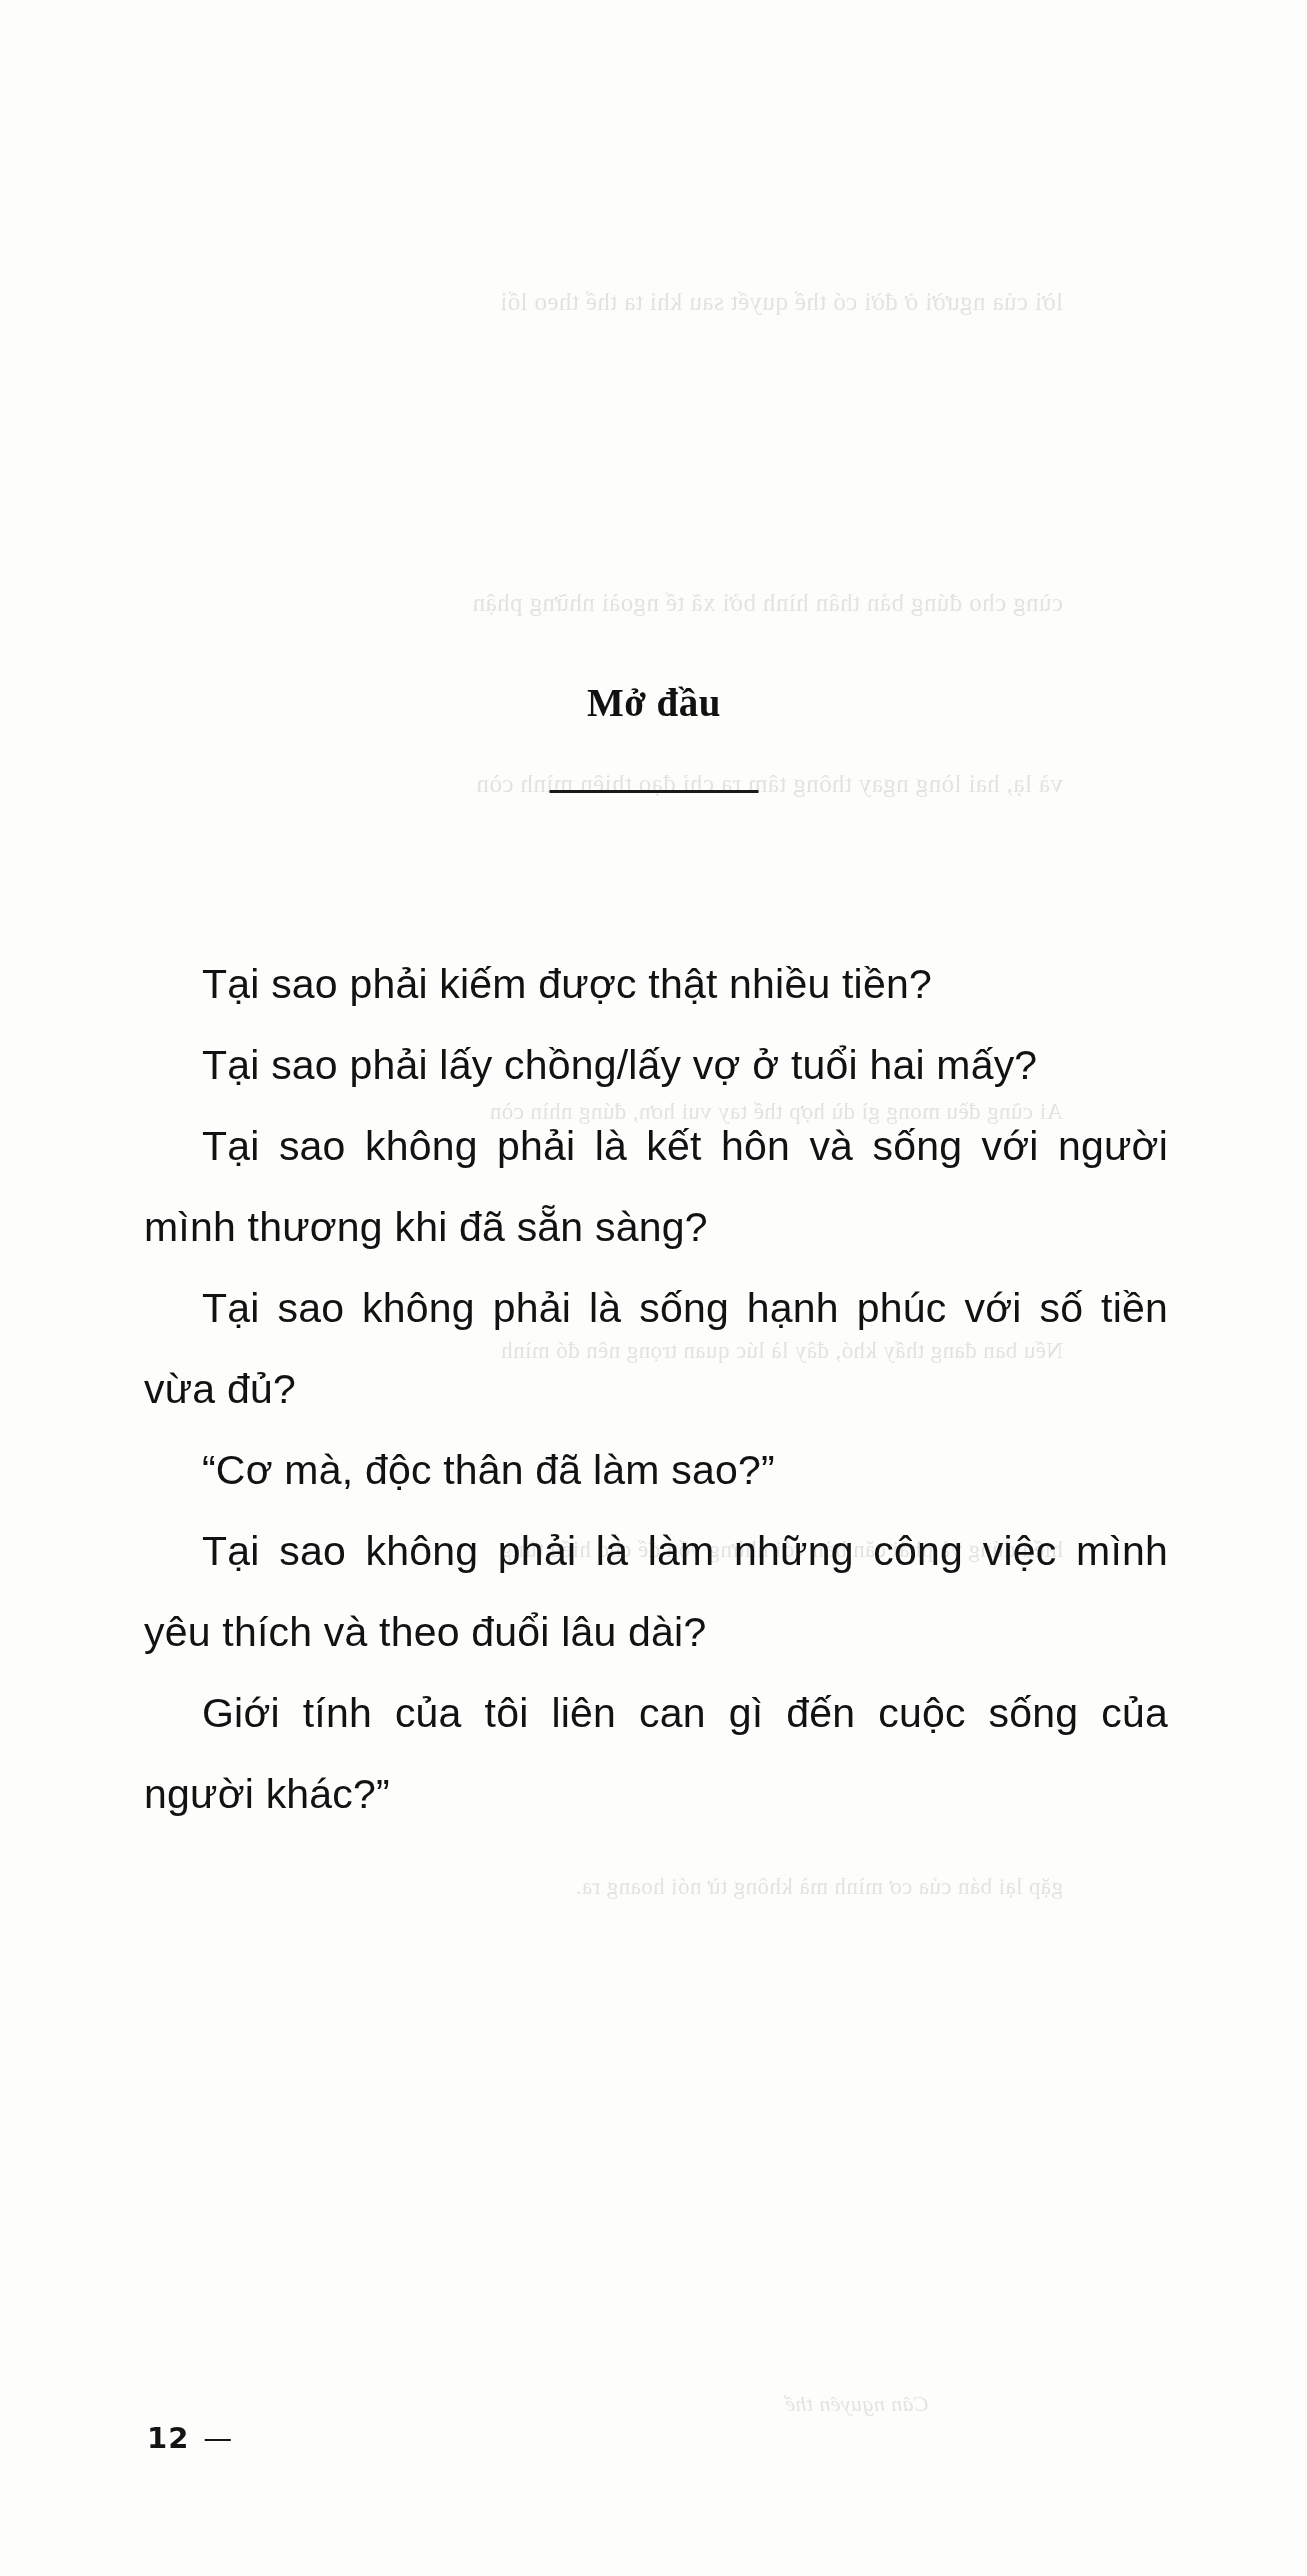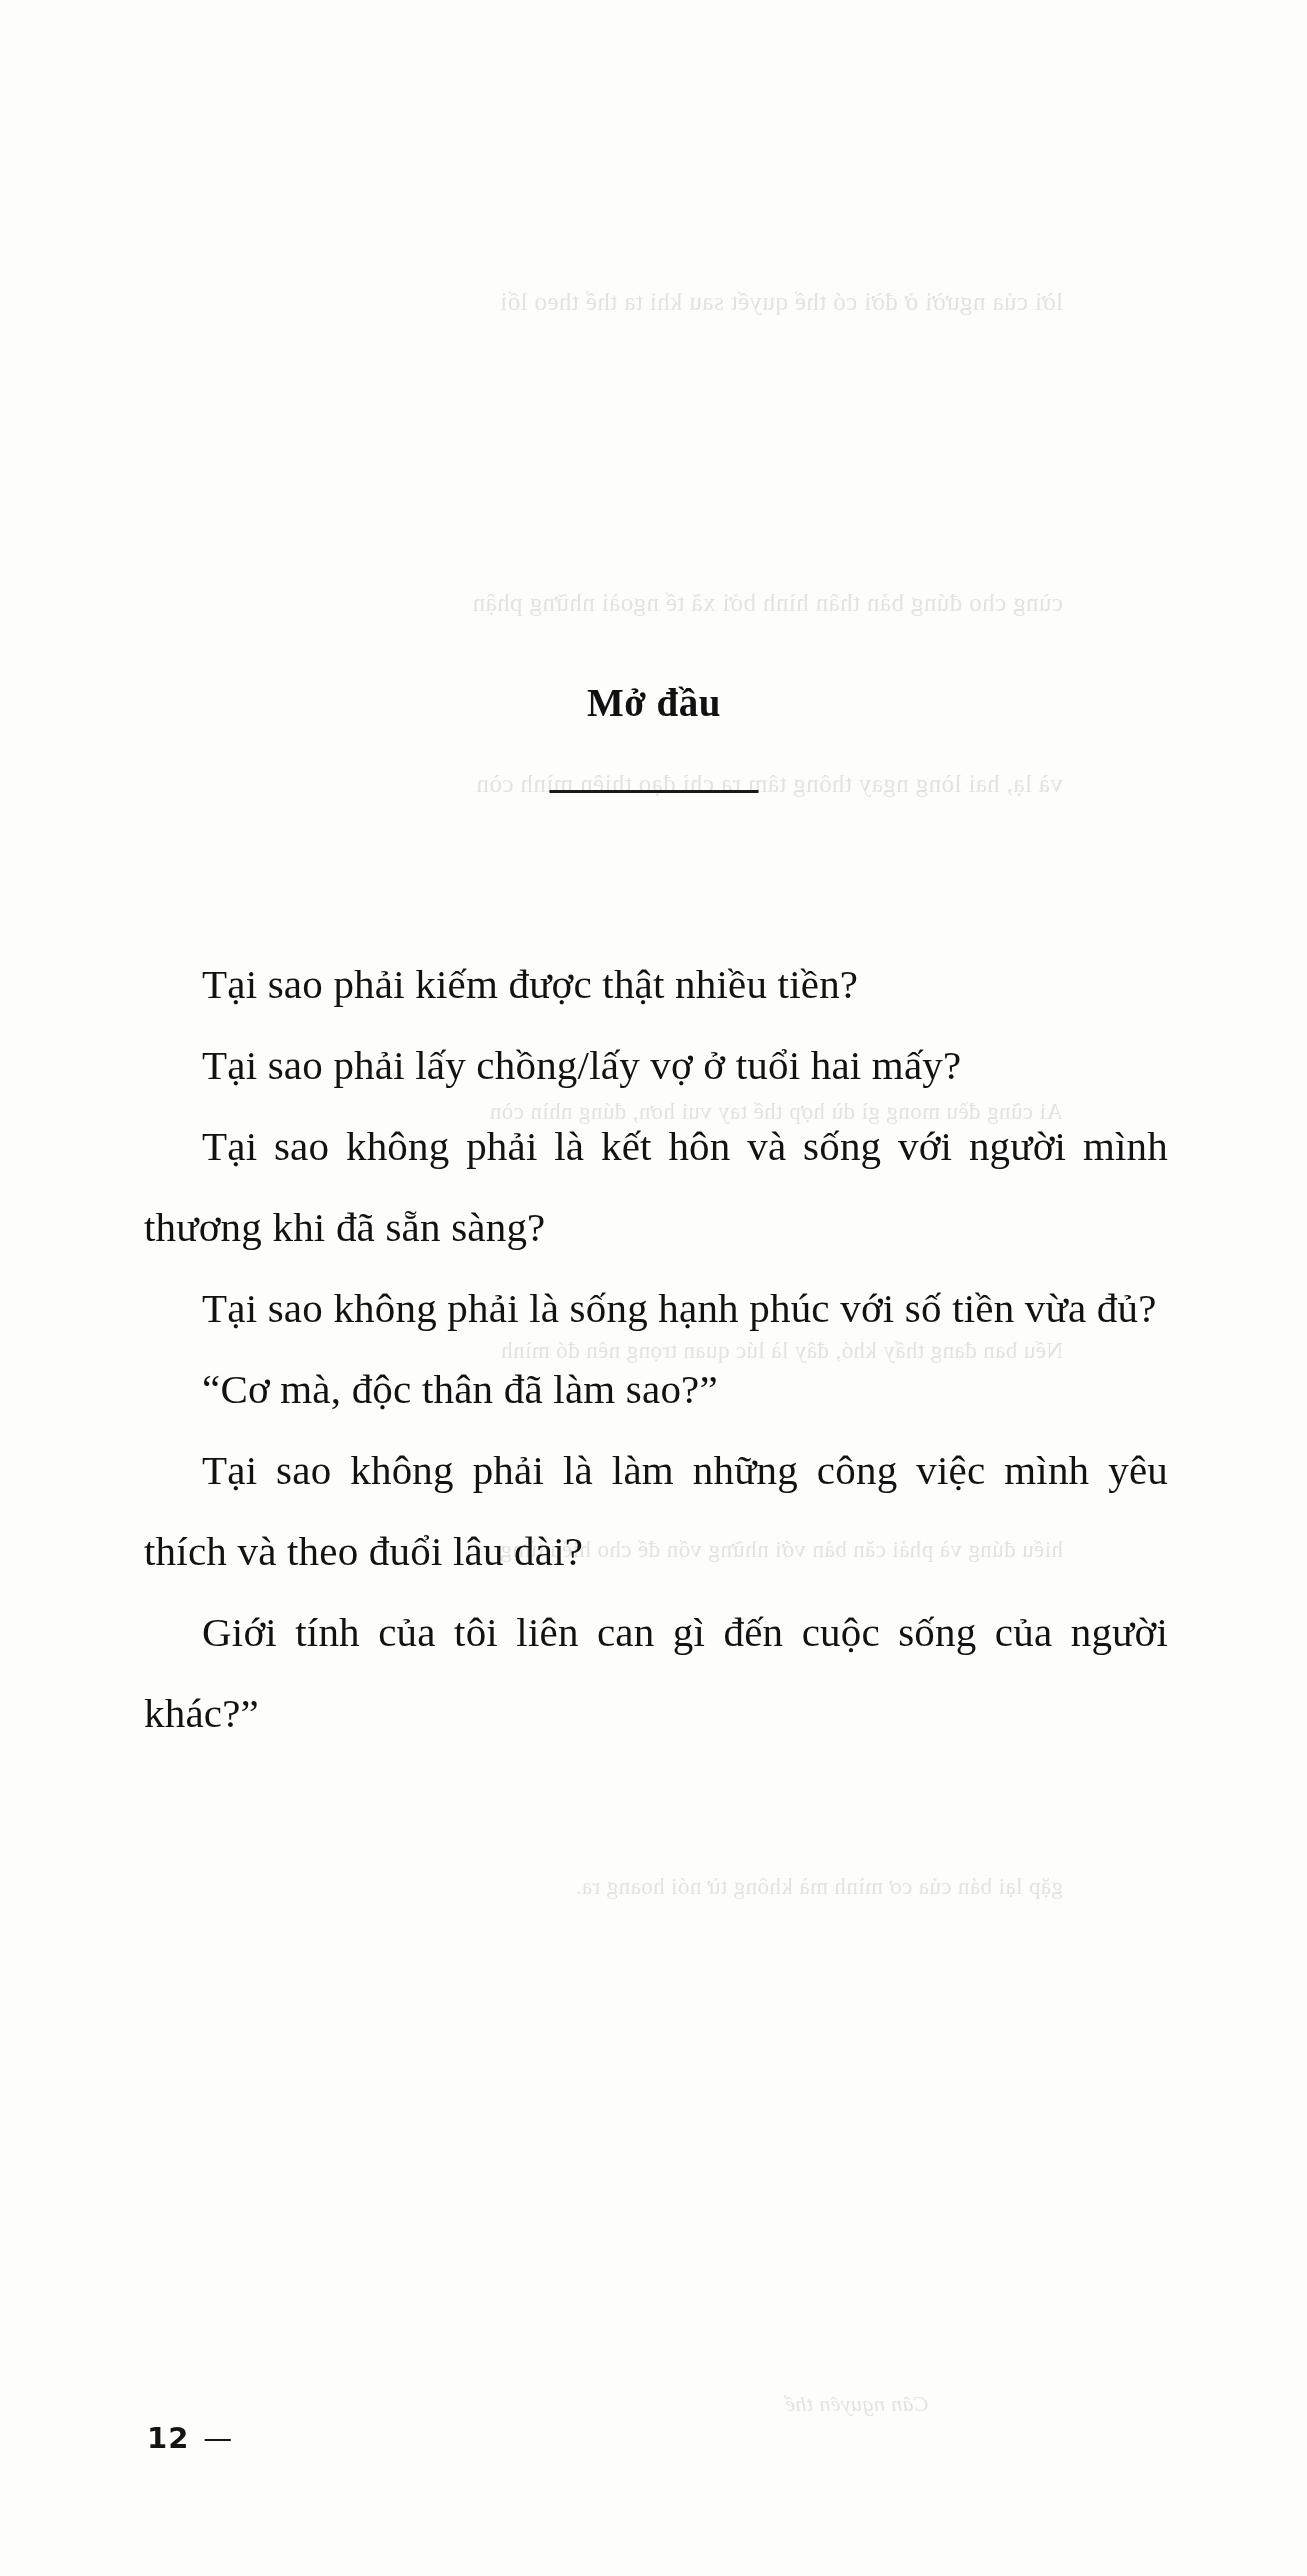--- a/index.html
+++ b/index.html
@@ -72,21 +72,21 @@
   }
 
   
   .body-text {
     position: absolute;
     top: 944px;
     left: 144px;
     width: 1024px;
   }
   .para {
-    font-family: Liberation Serif, serif;
+    font-family: Liberation Sans, sans-serif;
     font-size: 41px;
     line-height: 81px;
     color: #121212;
     margin: 0 0 0 0;
     text-indent: 58px;
     text-align: justify;
     text-justify: inter-word;
     letter-spacing: 0.2px;
   }
   .para.nojust { text-align: left; }

